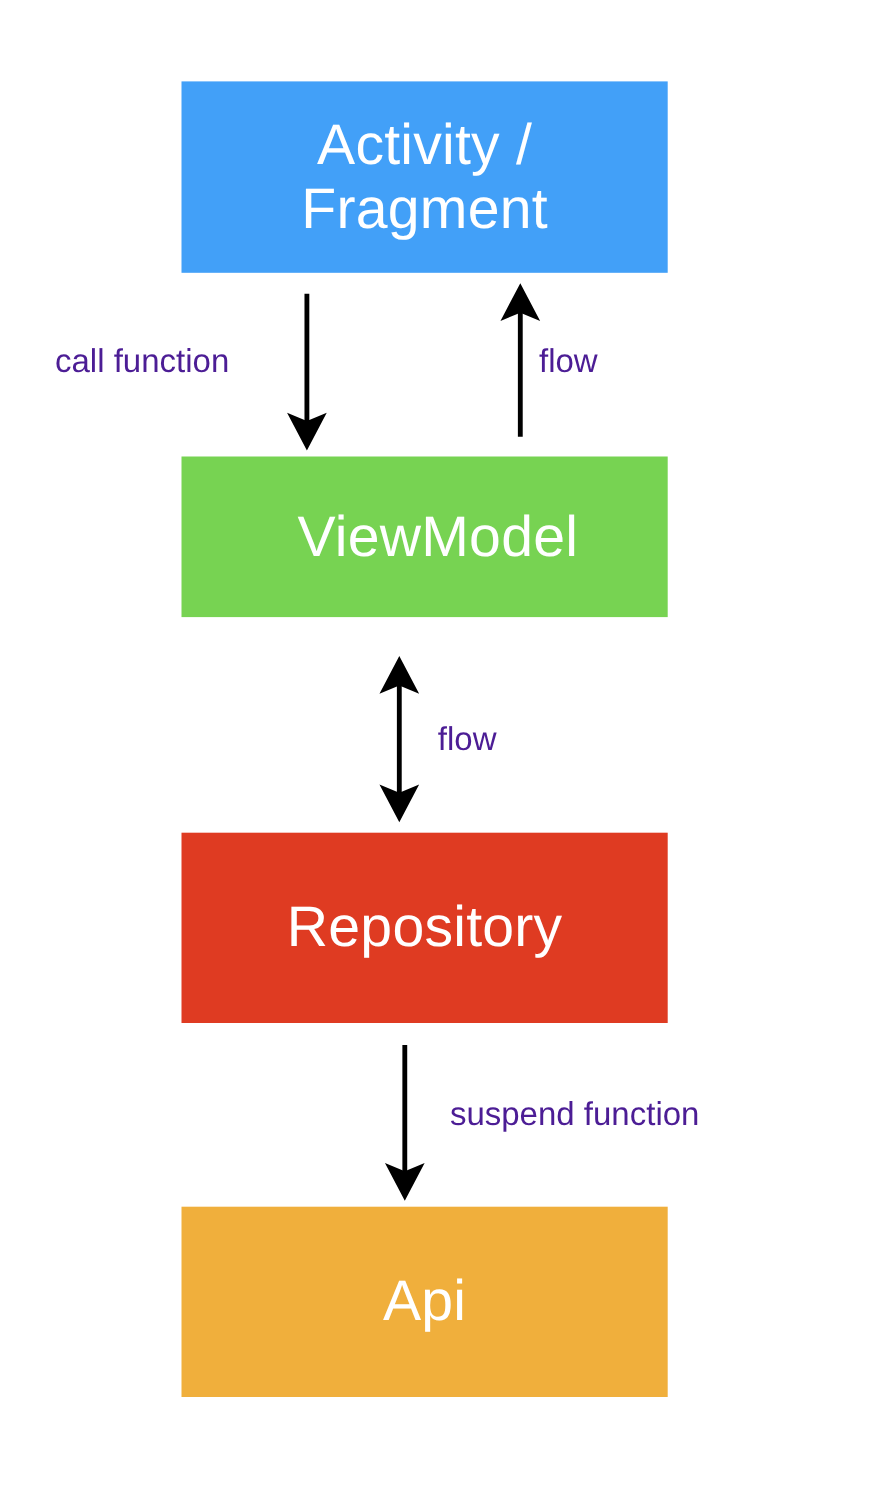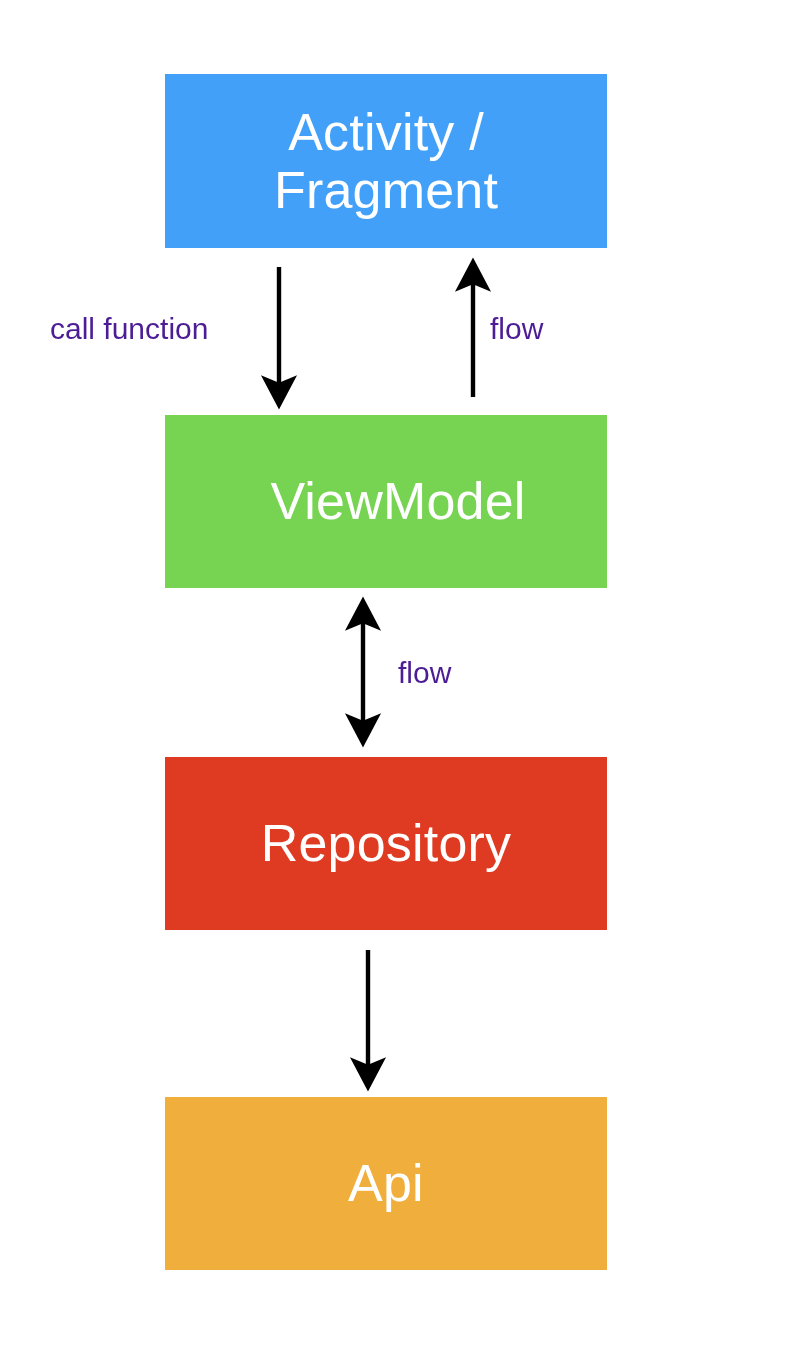--- a/index.html
+++ b/index.html
@@ -33,21 +33,21 @@
     justify-content: center;
     text-align: center;
     color: #ffffff;
     font-weight: 400;
     font-size: 52px;
     line-height: 1.12;
     letter-spacing: 0.2px;
     box-sizing: border-box;
   }
   .box-activity  { top: 74px;   height: 174px; background: #42A0F8; }
-  .box-viewmodel { top: 415px;  height: 173px; background: #77D352; padding-left: 24px; }
+  .box-viewmodel { top: 415px;  height: 146px; background: #77D352; padding-left: 24px; }
   .box-repository{ top: 757px;  height: 173px; background: #DF3B22; }
   .box-api       { top: 1097px; height: 173px; background: #F0AF3C; }
 
   .box-label { display: block; white-space: pre-line; text-align: center; }
 
   
   #connectors {
     position: absolute;
     left: 0;
     top: 0;
@@ -109,14 +109,15 @@
 
     <line x1="368" y1="950" x2="368" y2="1074" stroke="#000000" stroke-width="4.4" marker-end="url(#arrow-end)"></line>
   </svg>
 
   <div class="edge-label lbl-call-function">call function</div>
 
   <div class="edge-label lbl-flow-top">flow</div>
 
   <div class="edge-label lbl-flow-mid">flow</div>
 
+  <div class="edge-label lbl-suspend-function">suspend function</div>
 
 </div>
 
 </body></html>

